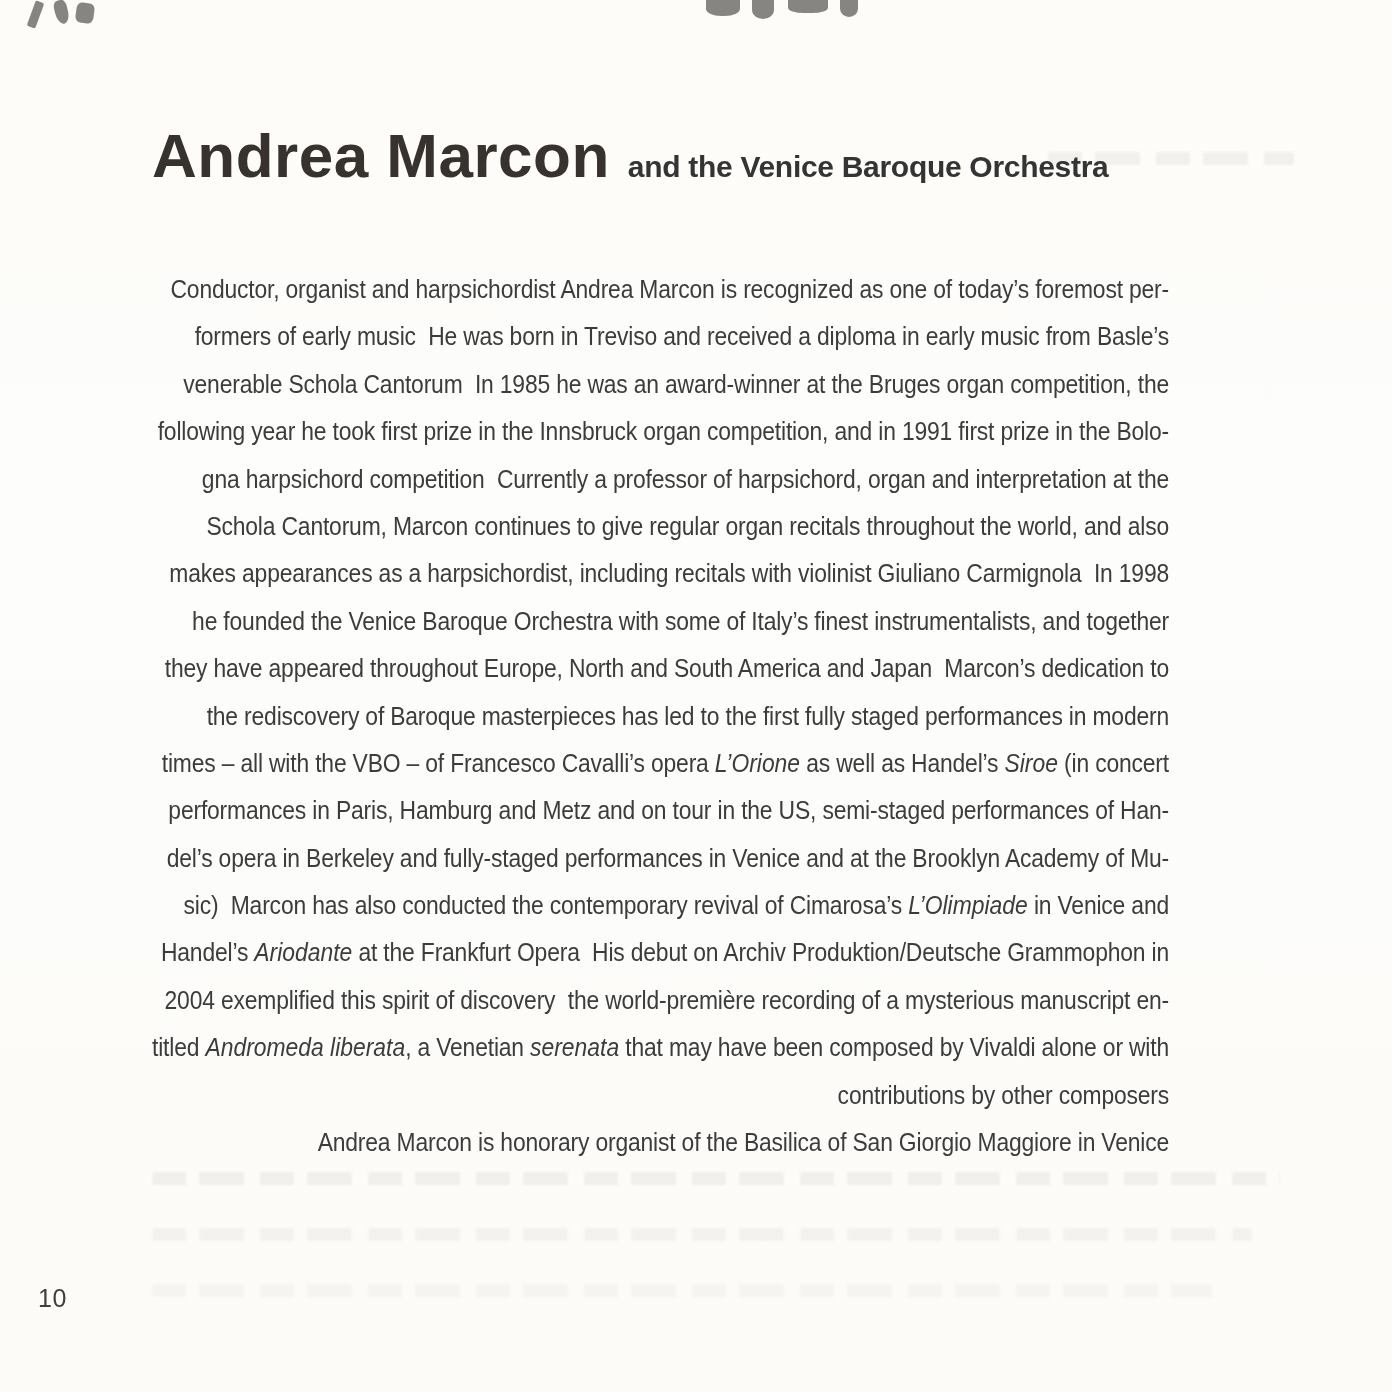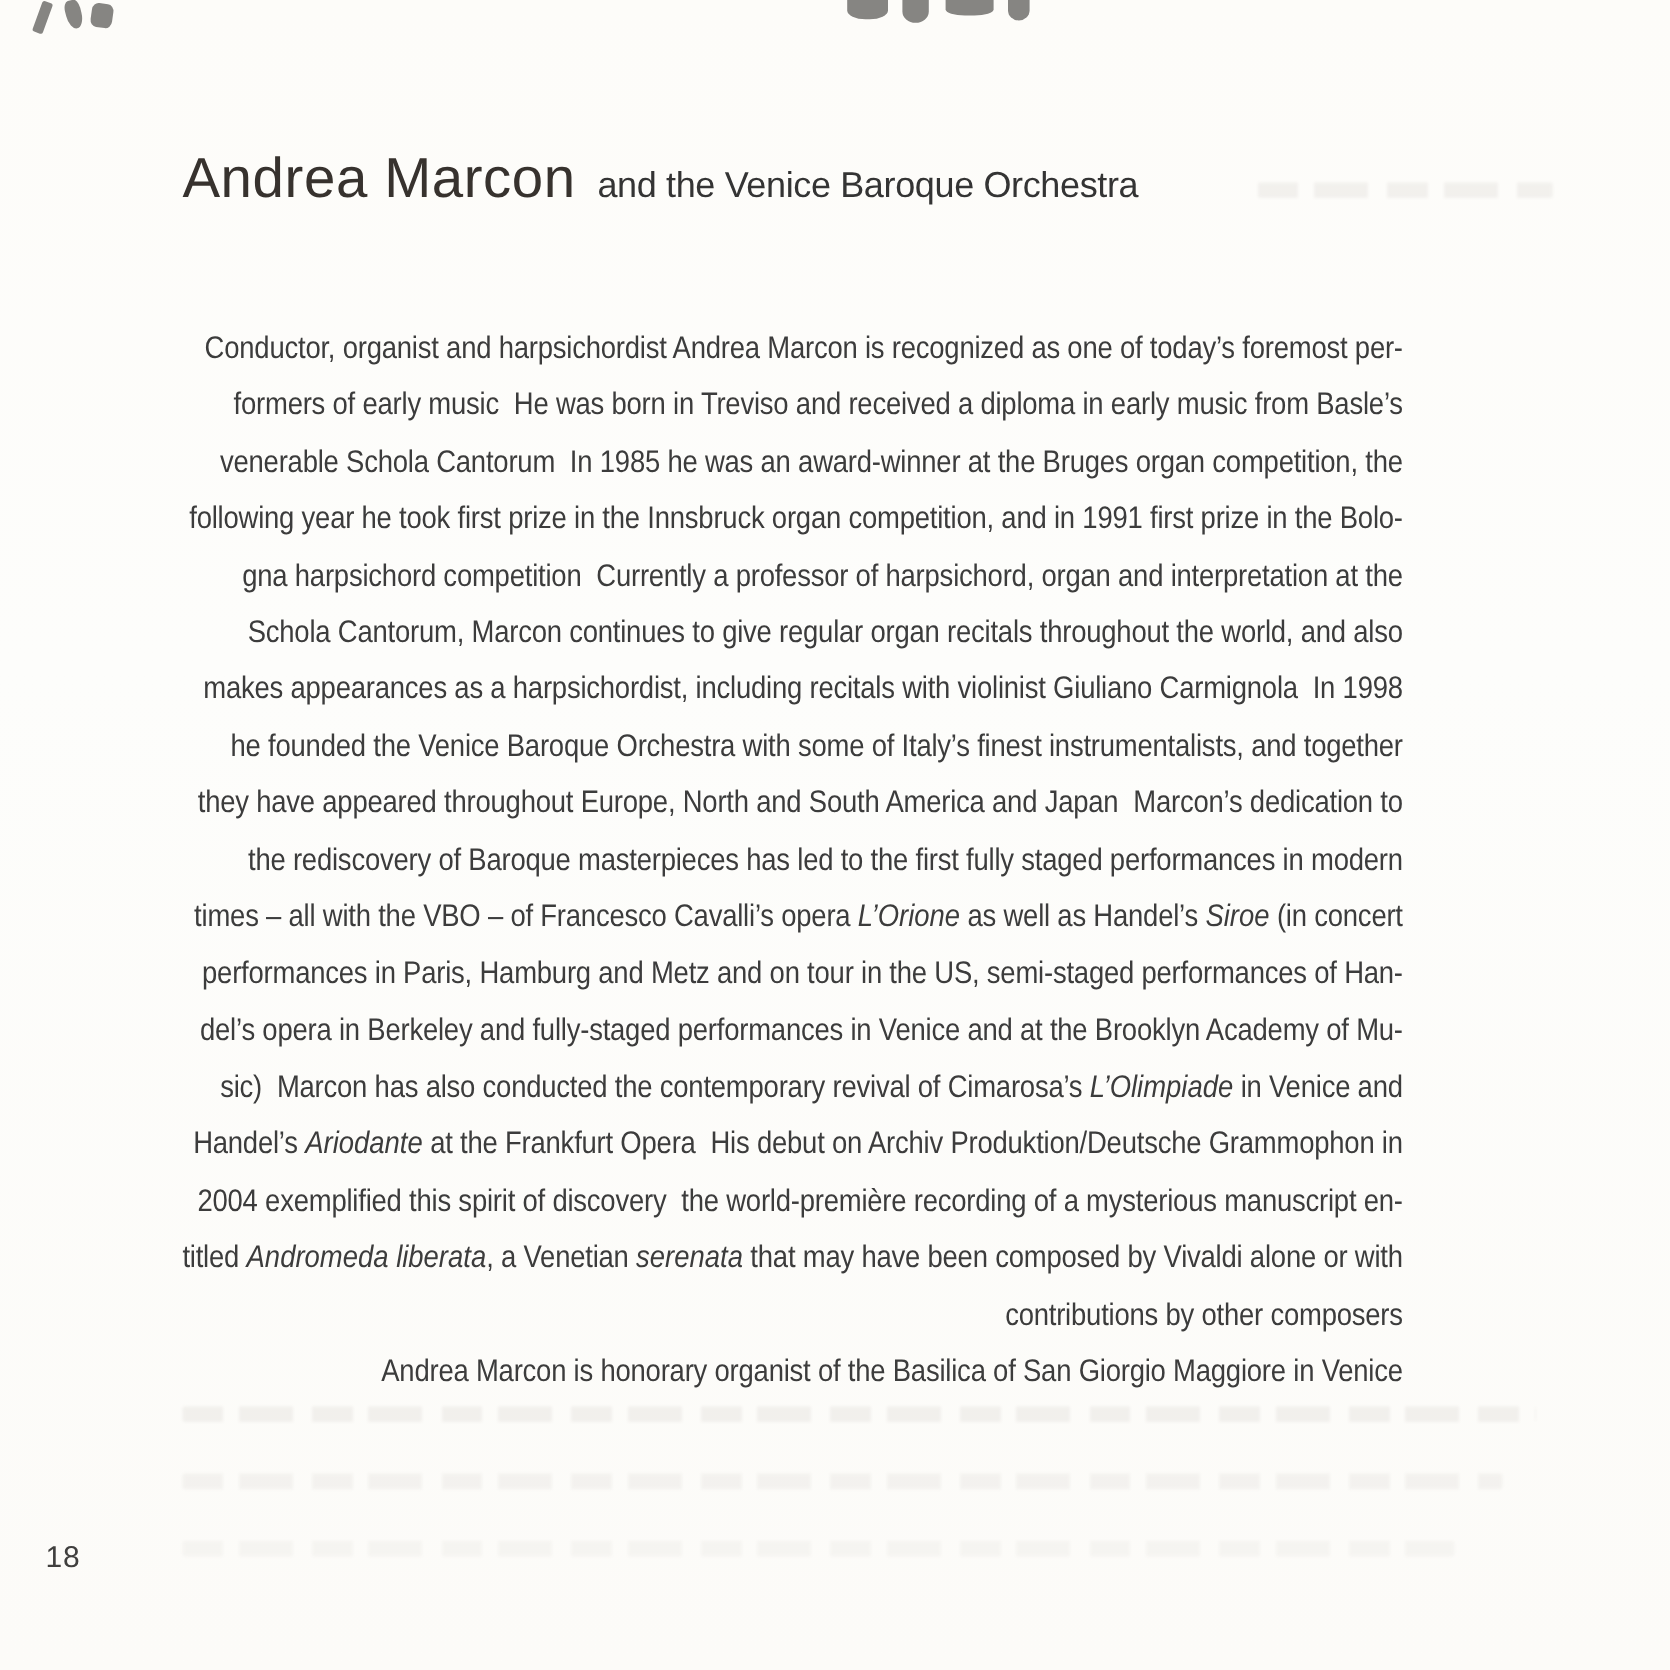--- a/index.html
+++ b/index.html
@@ -25,25 +25,25 @@
   .mark-d{left:706px;top:0;width:34px;height:16px;border-radius:0 0 45% 45%;}
   .mark-e{left:752px;top:0;width:22px;height:19px;border-radius:0 0 50% 50%;}
   .mark-f{left:788px;top:0;width:40px;height:13px;border-radius:0 0 40% 40%;}
   .mark-g{left:840px;top:0;width:18px;height:17px;border-radius:0 0 50% 50%;}
 
   .title-row{
     position:absolute;left:152px;top:122px;
     display:flex;align-items:baseline;gap:18px;white-space:pre;
   }
   .page-title{
-    font-size:47px;font-weight:400;letter-spacing:.5px;color:#37322e;
+    font-size:62px;font-weight:700;letter-spacing:.5px;color:#37322e;
     margin:0;line-height:1.1;
   }
   .page-subtitle{
-    font-size:30px;font-weight:400;letter-spacing:-.3px;color:#343434;
+    font-size:30px;font-weight:700;letter-spacing:-.3px;color:#343434;
   }
 
   .bodytext{position:absolute;left:152px;top:266px;text-align:right;}
   .line{
     height:47.4px;line-height:47.4px;
     font-size:26px;letter-spacing:-.2px;
     white-space:pre;color:#3c3c3c;
     transform:scaleX(.88);transform-origin:0 50%;
   }
   .line em{font-style:italic;letter-spacing:0;}
@@ -103,14 +103,14 @@
       <div class="line"><span>2004 exemplified this spirit of discovery  the world-première recording of a mysterious manuscript en-</span></div>
       <div class="line"><span>titled </span><em>Andromeda liberata</em><span>, a Venetian </span><em>serenata</em><span> that may have been composed by Vivaldi alone or with</span></div>
       <div class="line"><span>contributions by other composers</span></div>
       <div class="line"><span>Andrea Marcon is honorary organist of the Basilica of San Giorgio Maggiore in Venice</span></div>
     </div>
 
   <div class="bleed bleed-2"></div>
   <div class="bleed bleed-3"></div>
   <div class="bleed bleed-4"></div>
 
-  <div class="page-number">18</div>
+  <div class="page-number">10</div>
 </div>
 
 </body></html>

